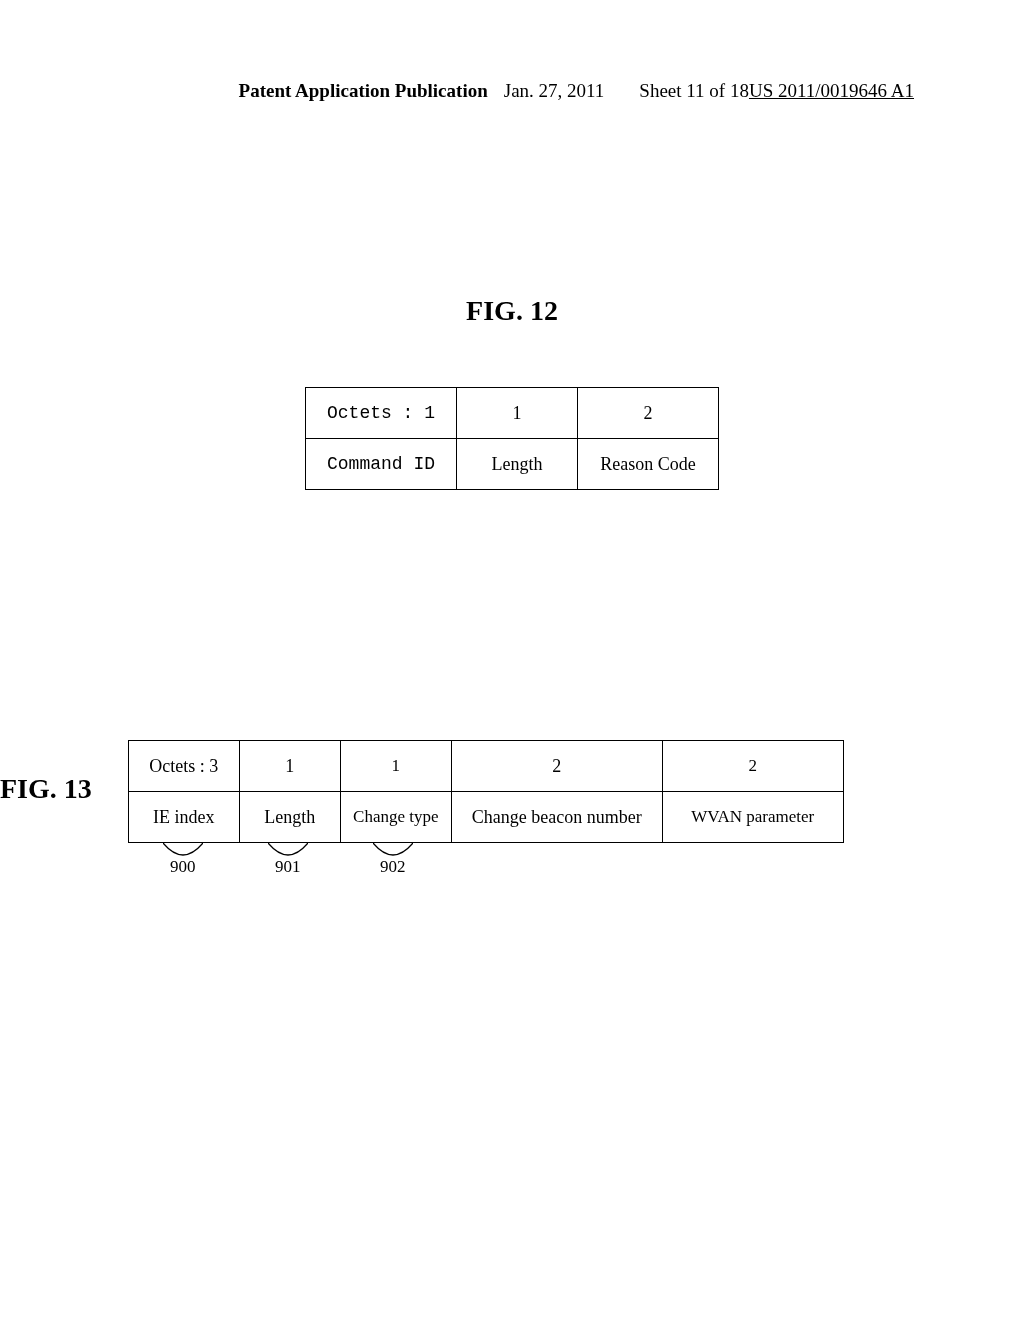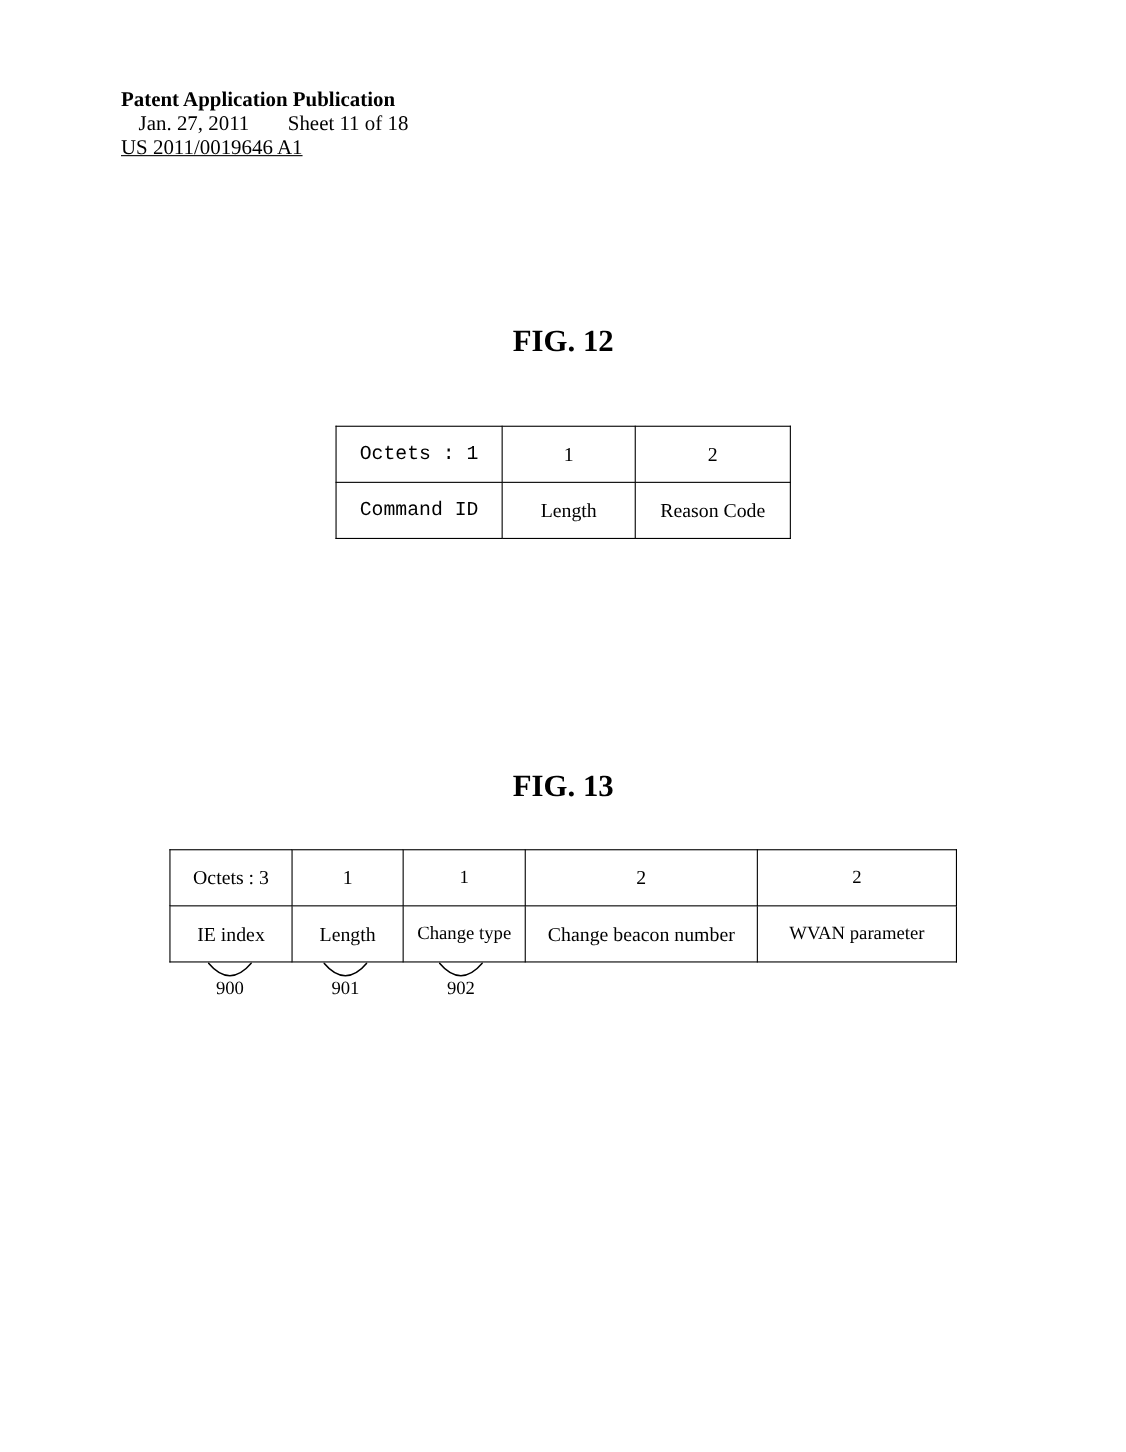--- a/index.html
+++ b/index.html
@@ -13,21 +13,20 @@
     position: relative;
   }
   .page-header {
     position: absolute;
     top: 80px;
     left: 110px;
     right: 110px;
     font-size: 19px;
     display: flex;
     justify-content: flex-end;
-    flex-direction: column;
   }
   .hdr-left { font-weight: bold; }
   .hdr-mid { font-weight: normal; margin-left: 16px; }
   .hdr-right { font-weight: normal; text-decoration: underline; }
   .fig-title {
     font-family: "Times New Roman", serif;
     font-weight: bold;
     font-size: 28px;
     text-align: center;
   }
@@ -37,22 +36,23 @@
     left: 0; right: 0;
     display: flex;
     flex-direction: column;
     align-items: center;
   }
   .fig13-block {
     position: absolute;
     top: 700px;
     left: 0; right: 0;
     display: flex;
-    flex-direction: column;
+    flex-direction: row;
     align-items: center;
+    gap: 36px;
   }
   .table-wrap { margin-top: 60px; }
   table {
     border-collapse: collapse;
   }
   td {
     border: 1.5px solid #000;
     text-align: center;
     vertical-align: middle;
     font-size: 18px;

